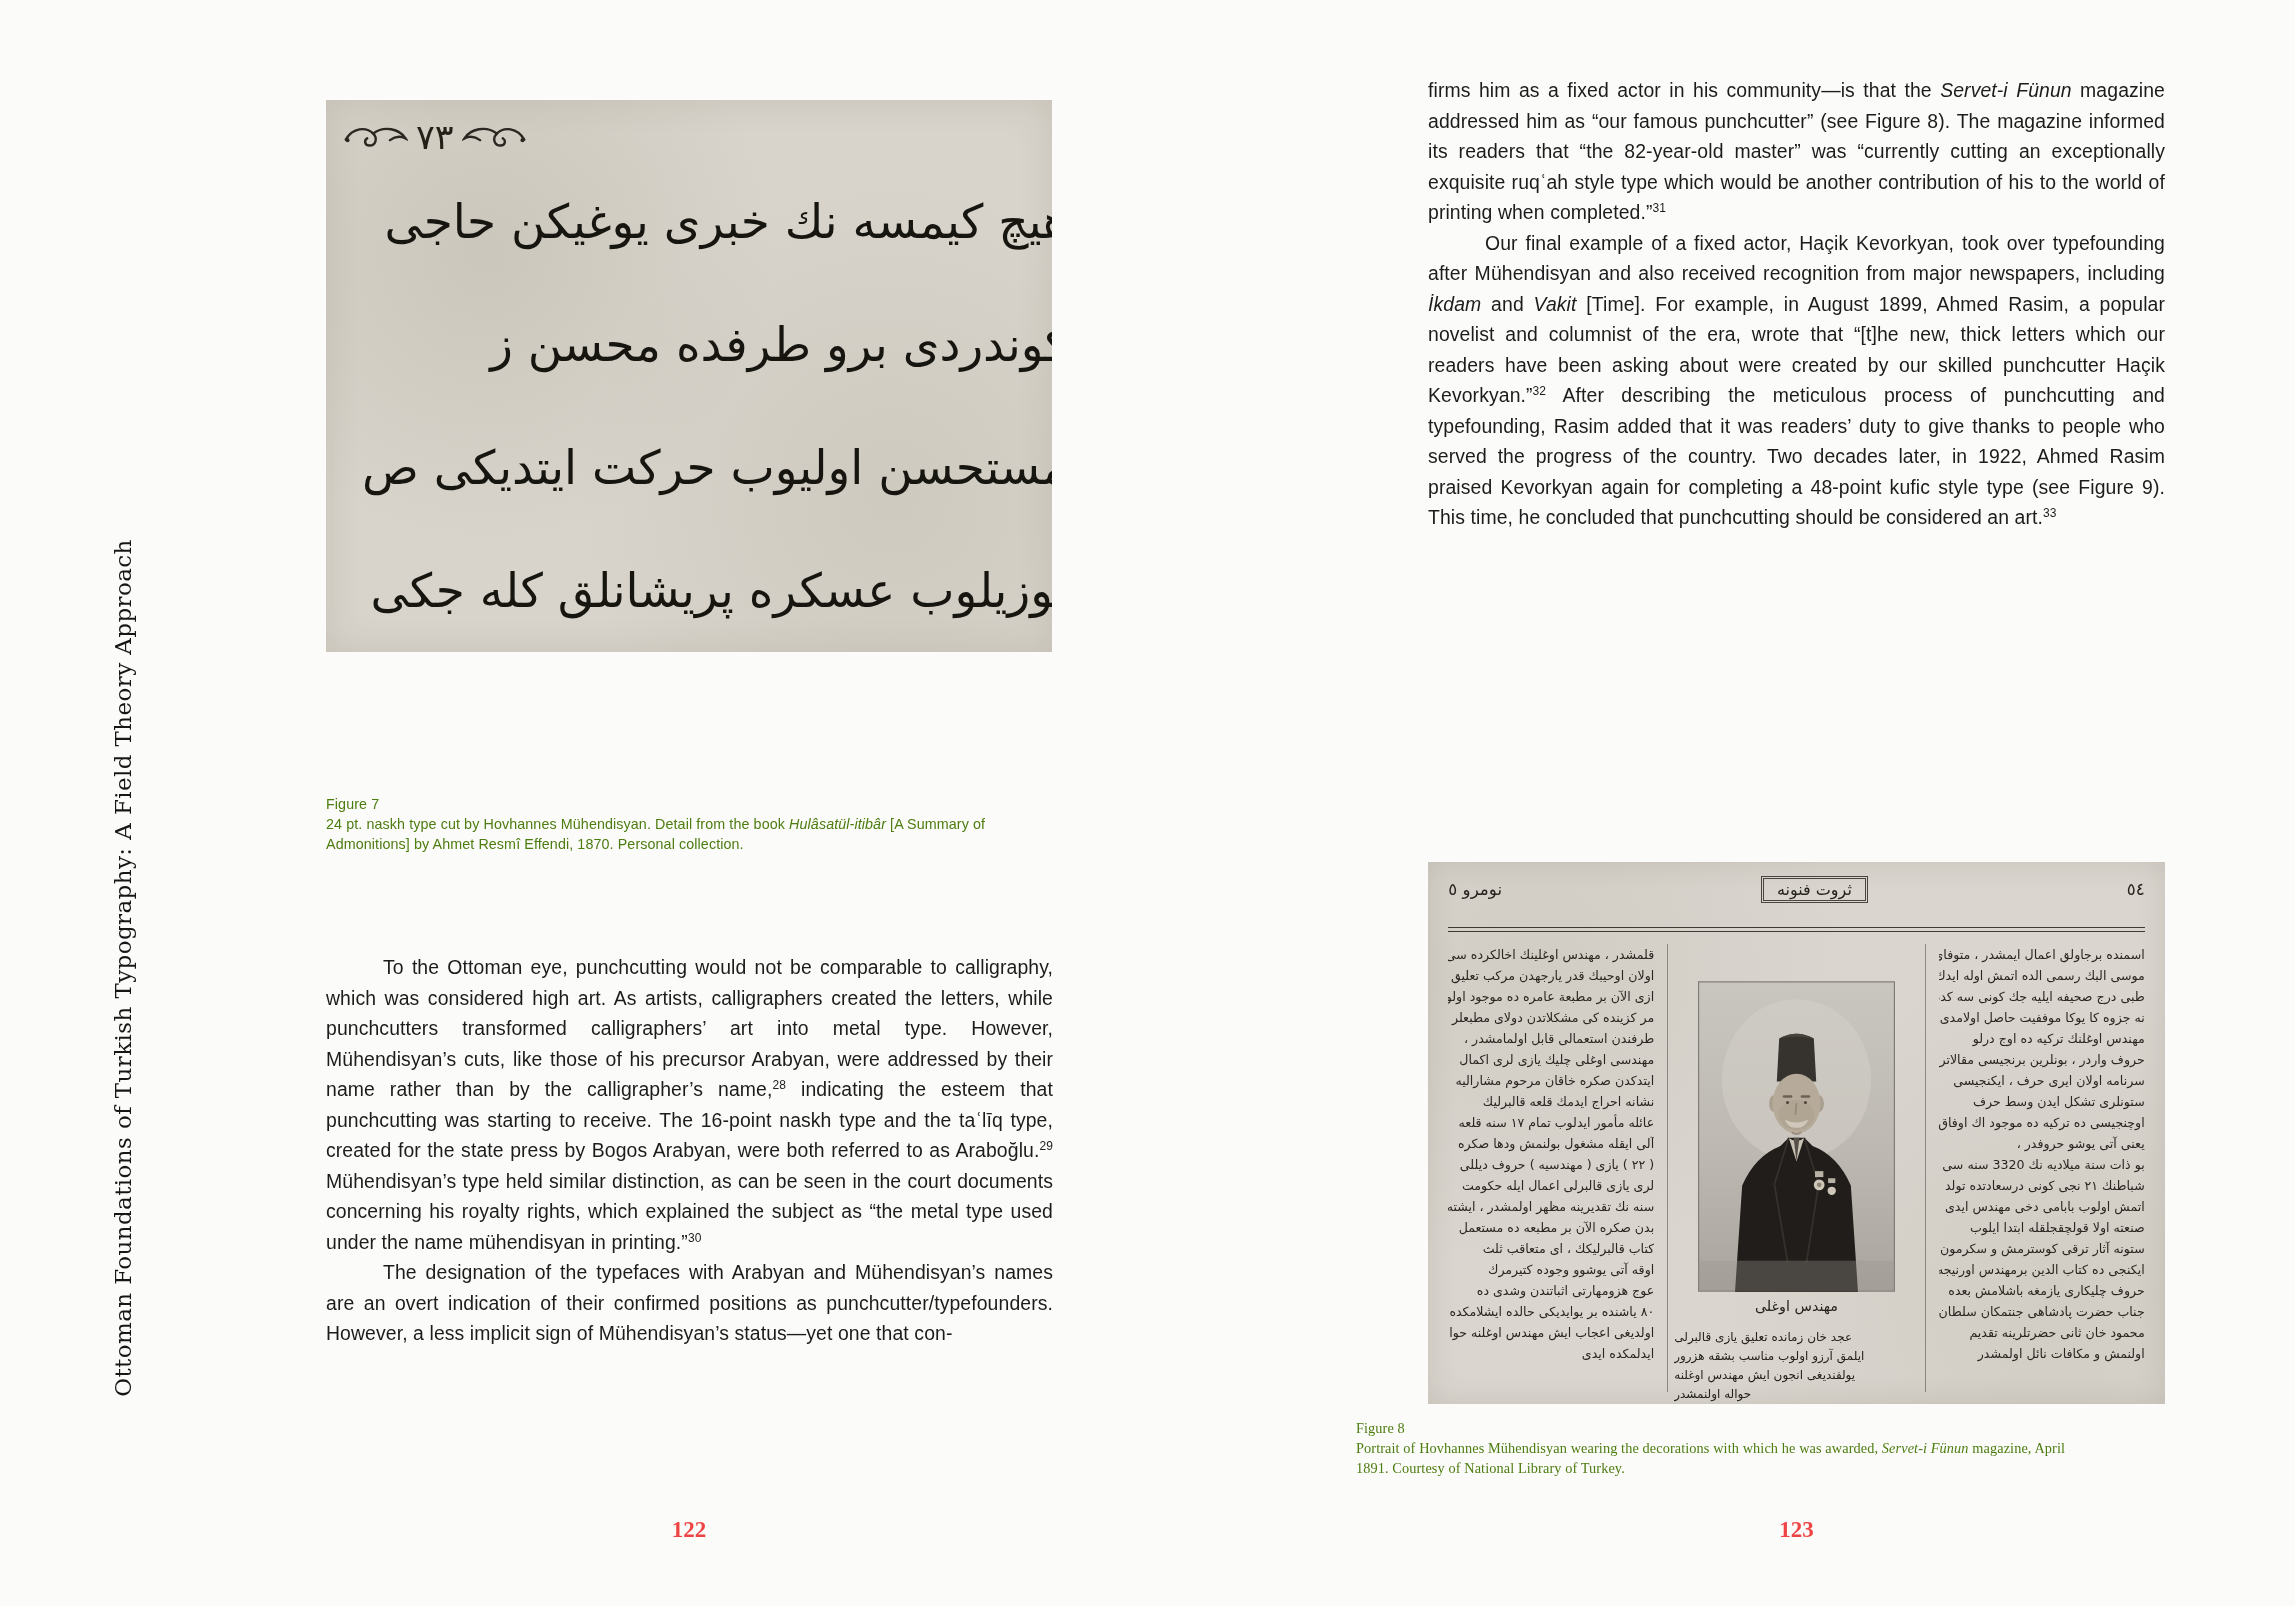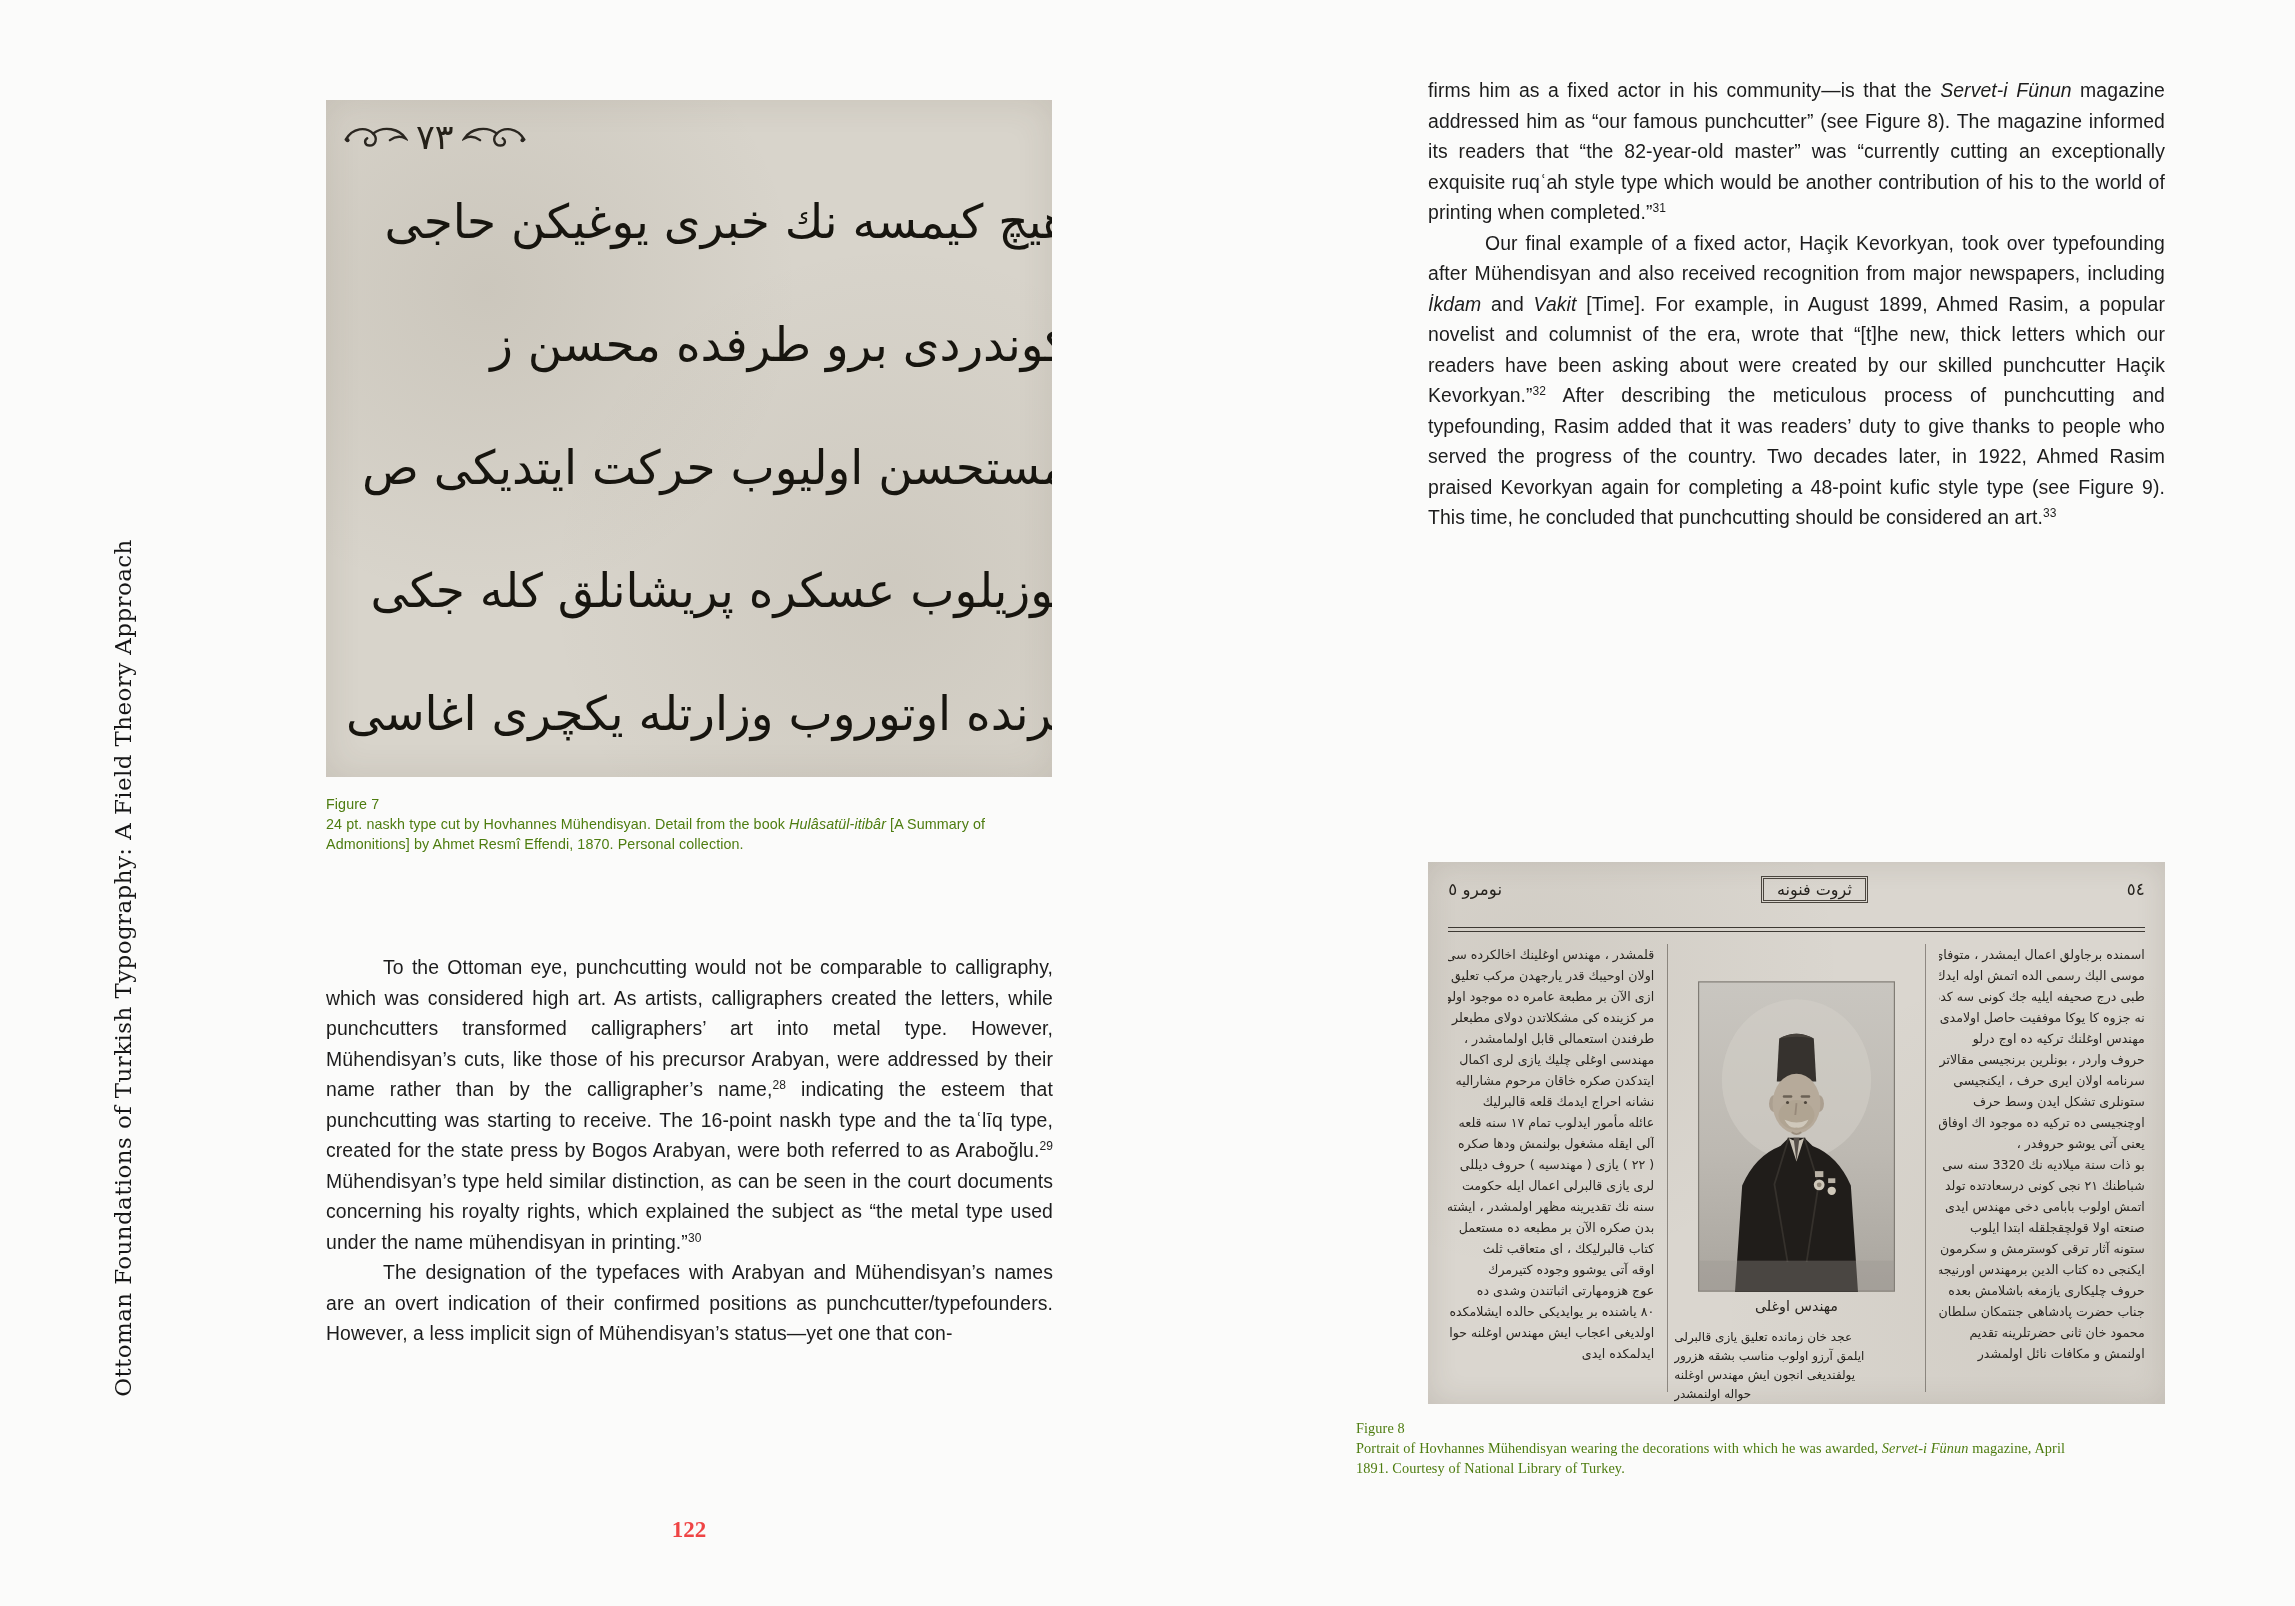--- a/index.html
+++ b/index.html
@@ -14,21 +14,21 @@
   .vertical-title {
     position:absolute; left:123px; top:968px;
     transform:translate(-50%,-50%) rotate(-90deg);
     white-space:nowrap;
     font-family:"DejaVu Serif", serif;
     font-size:23px; letter-spacing:0.4px; color:#161616;
   }
 
   
   .fig7 {
-    position:absolute; left:326px; top:100px; width:726px; height:677px;
+    position:absolute; left:326px; top:100px; width:726px; height:552px;
     margin:0; overflow:hidden;
     background:
       radial-gradient(circle at 22% 28%, rgba(92,80,58,0.10), transparent 42%),
       radial-gradient(circle at 78% 72%, rgba(92,80,58,0.08), transparent 46%),
       #d8d4cb;
     box-shadow: inset 0 0 36px rgba(70,60,45,0.12);
   }
   .fig7-ornament {
     position:absolute; top:20.3px; left:15.5px;
     display:flex; align-items:center; gap:6px; color:#242018;
@@ -276,15 +276,16 @@
           <div class="ar-line">ايدلمكده ايدى</div>
         </div>
     </div>
   </figure>
 
   <div class="caption caption-fig8">
     <div>Figure 8</div>
     <div><span>Portrait of Hovhannes Mühendisyan wearing the decorations with which he was awarded, </span><i>Servet-i Fünun</i><span> magazine, April 1891. Courtesy of National Library of Turkey.</span></div>
   </div>
 
+  <div class="page-number pagenum-right">123</div>
 
 </div>
 
 
 </body></html>

